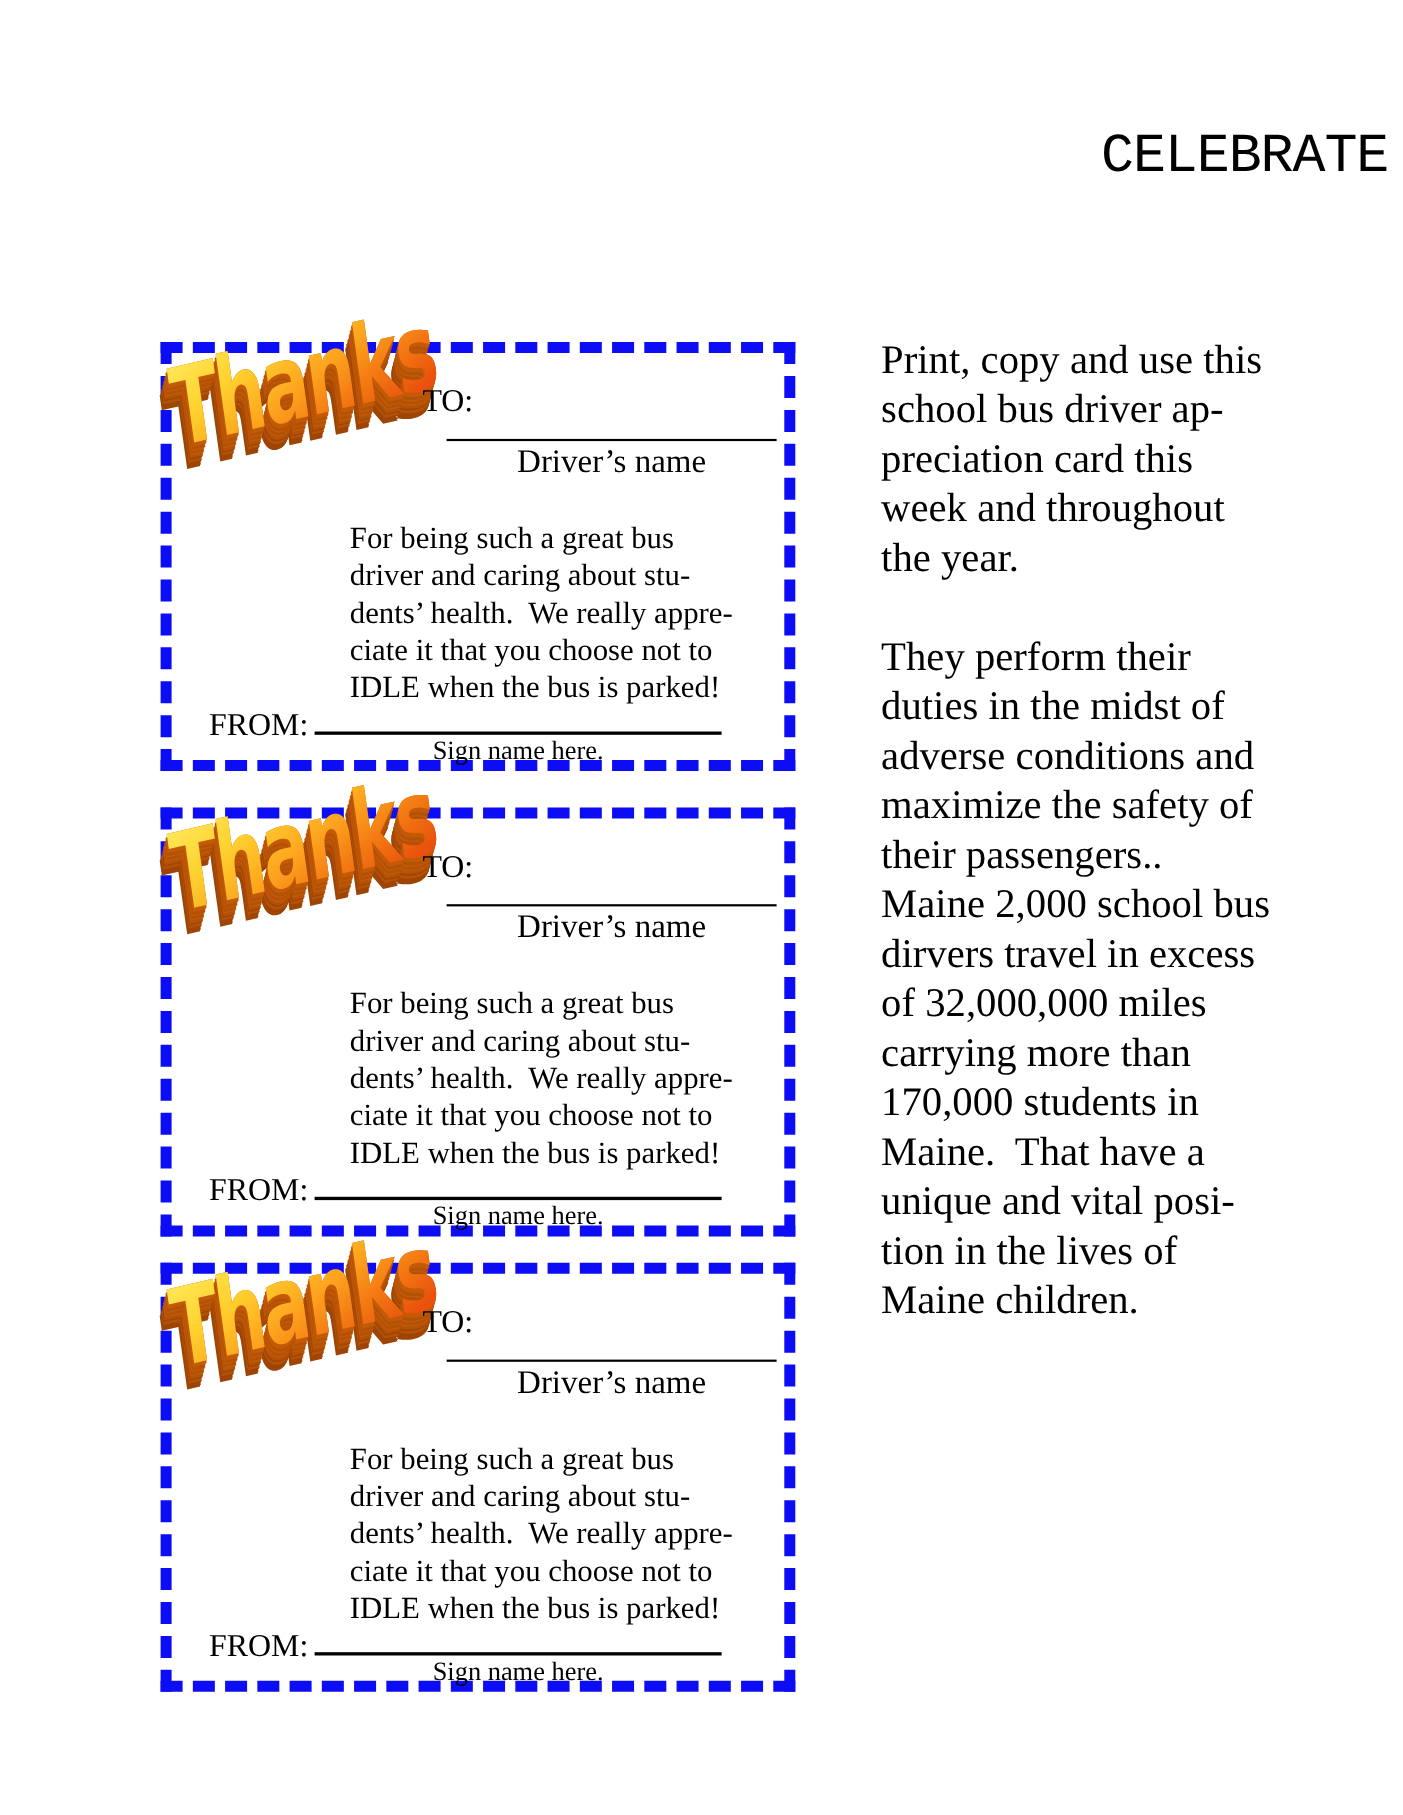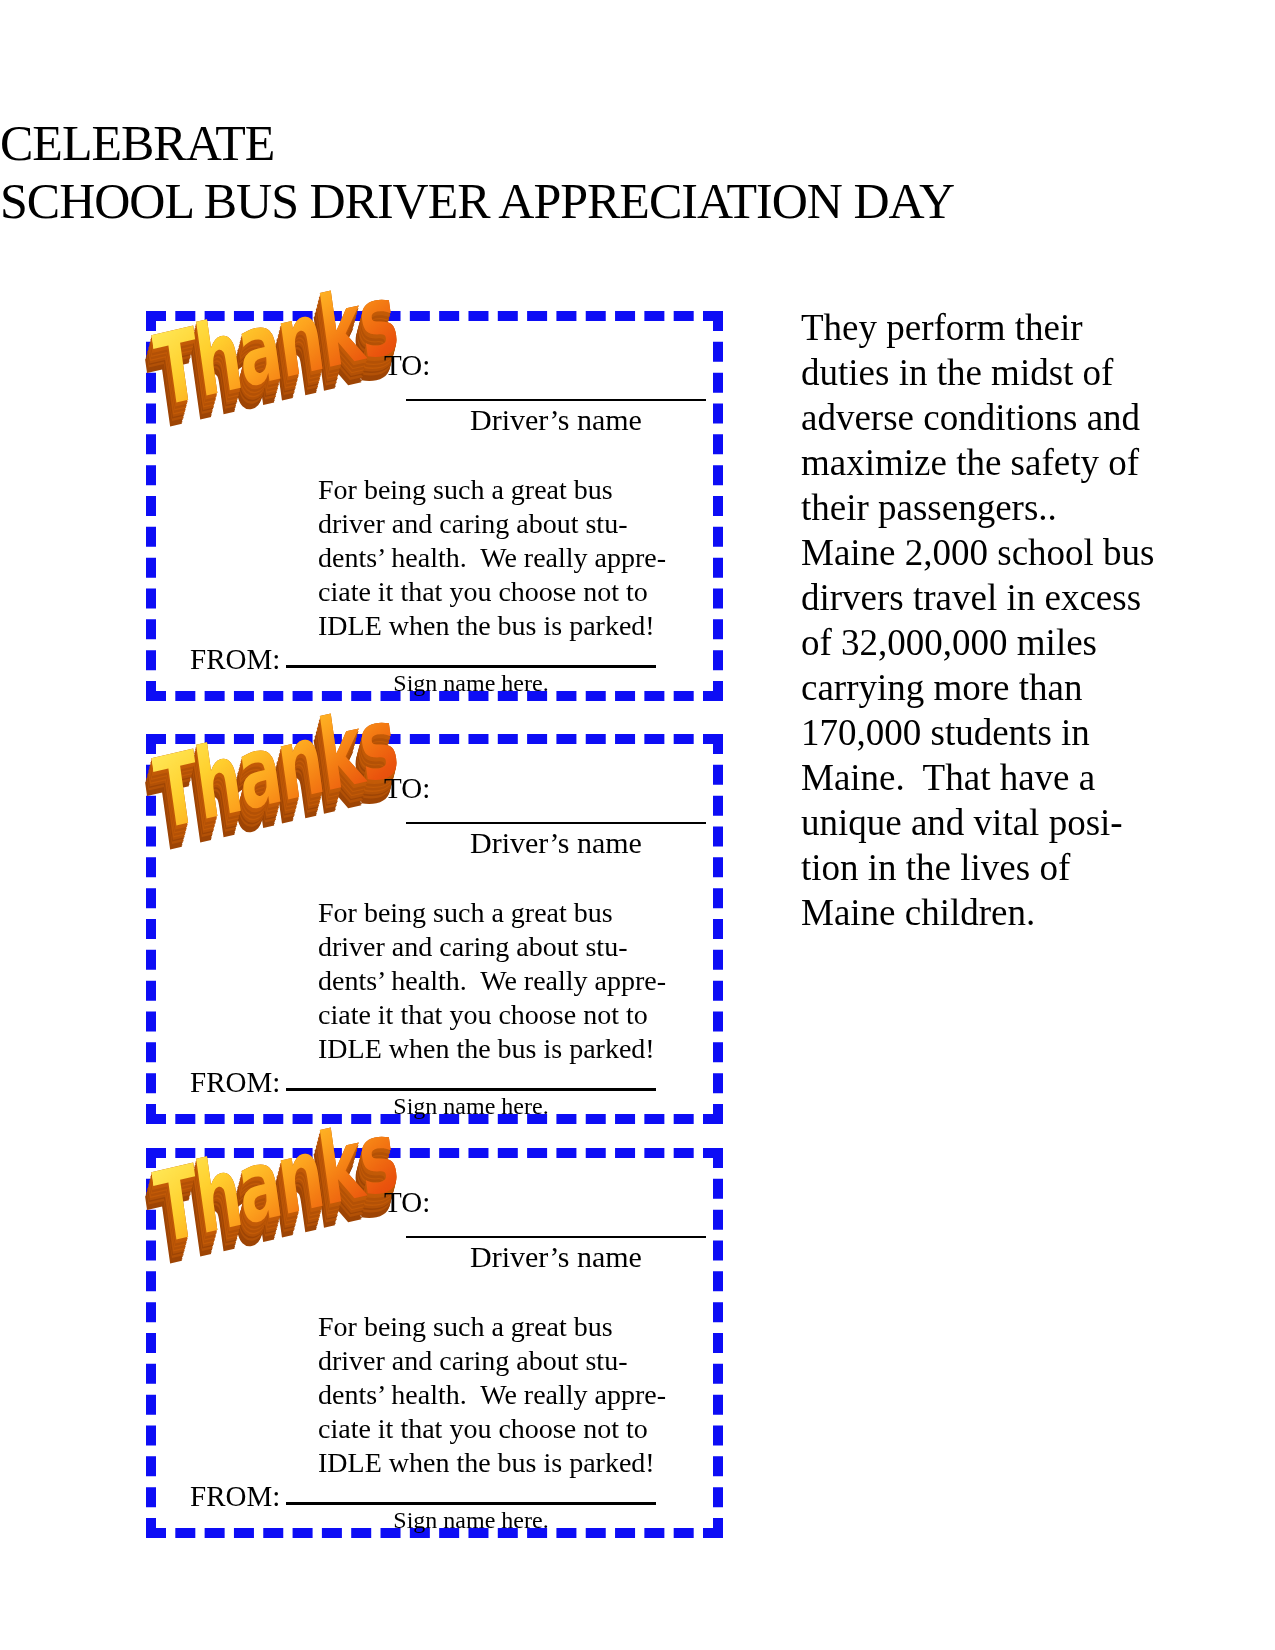--- a/index.html
+++ b/index.html
@@ -11,22 +11,23 @@
   *{margin:0;padding:0;box-sizing:border-box;}
   html,body{background:#ffffff;}
   body{
     width:1275px;height:1650px;position:relative;
     font-family:"Liberation Serif", serif;color:#000;
     overflow:hidden;
   }
   
   .title-block{
     position:absolute;top:114px;left:0;width:1262px;
-    text-align:left;font-size:50px;line-height:58px;
+    text-align:right;font-size:50px;line-height:58px;
     letter-spacing:-1px;
+    font-family:Liberation Mono, monospace;
   }
   
   .card{
     position:absolute;left:146px;width:577px;height:390px;
     border:10px dashed var(--card-border);
     background:#fff;
   }
   .card-1{top:311px;}
   .card-2{top:734px;}
   .card-3{top:1148px;}
@@ -76,21 +77,20 @@
     position:absolute;left:801px;top:305px;width:390px;
     font-size:37px;line-height:45px;
   }
   .sidebar p{white-space:pre;margin:0 0 45px 0;}
 </style>
 </head>
 <body>
 
 <header class="title-block">
   <div>CELEBRATE</div>
-  <div>SCHOOL BUS DRIVER APPRECIATION DAY</div>
 </header>
 
 <section class="card card-1">
   <div class="thanks-art">
     <span class="thanks-back">Thanks</span>
     <span class="thanks-front">Thanks</span>
   </div>
   <span class="to-label">TO:</span>
   <div class="to-line"></div>
   <div class="to-hint">Driver’s name</div>
@@ -134,20 +134,25 @@
 driver and caring about stu-
 dents’ health.  We really appre-
 ciate it that you choose not to
 IDLE when the bus is parked!</div>
   <span class="from-label">FROM:</span>
   <div class="from-line"></div>
   <div class="from-hint">Sign name here.</div>
 </section>
 
 <aside class="sidebar">
+  <p>Print, copy and use this
+school bus driver ap-
+preciation card this
+week and throughout
+the year.</p>
   <p>They perform their
 duties in the midst of
 adverse conditions and
 maximize the safety of
 their passengers..
 Maine 2,000 school bus
 dirvers travel in excess
 of 32,000,000 miles
 carrying more than
 170,000 students in

